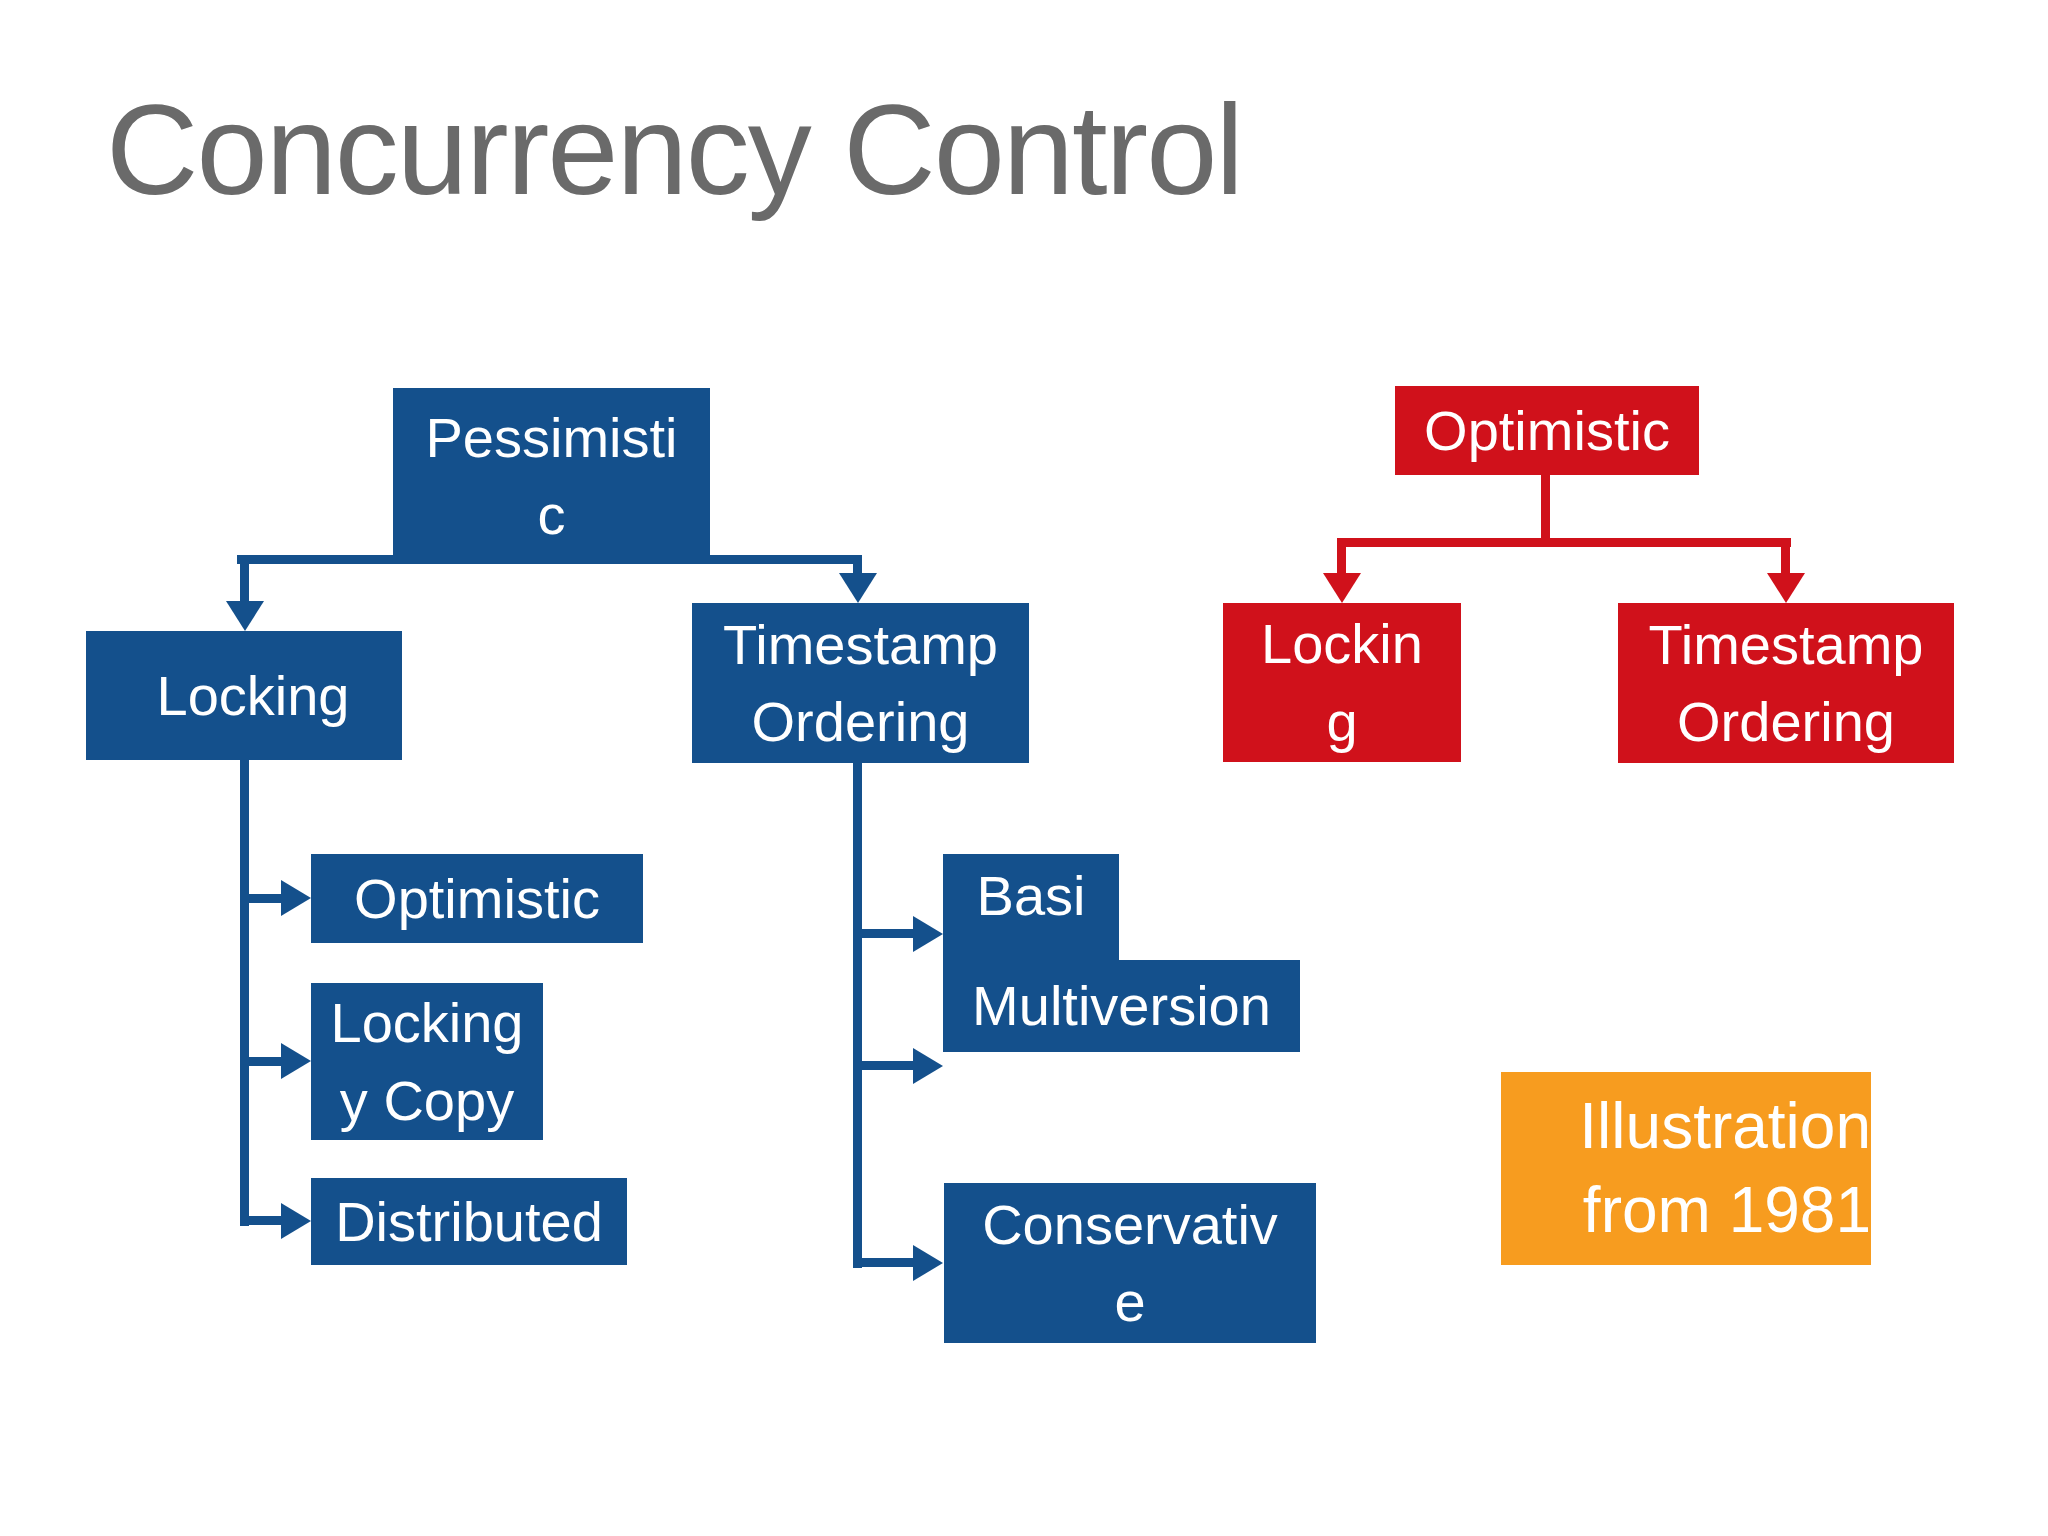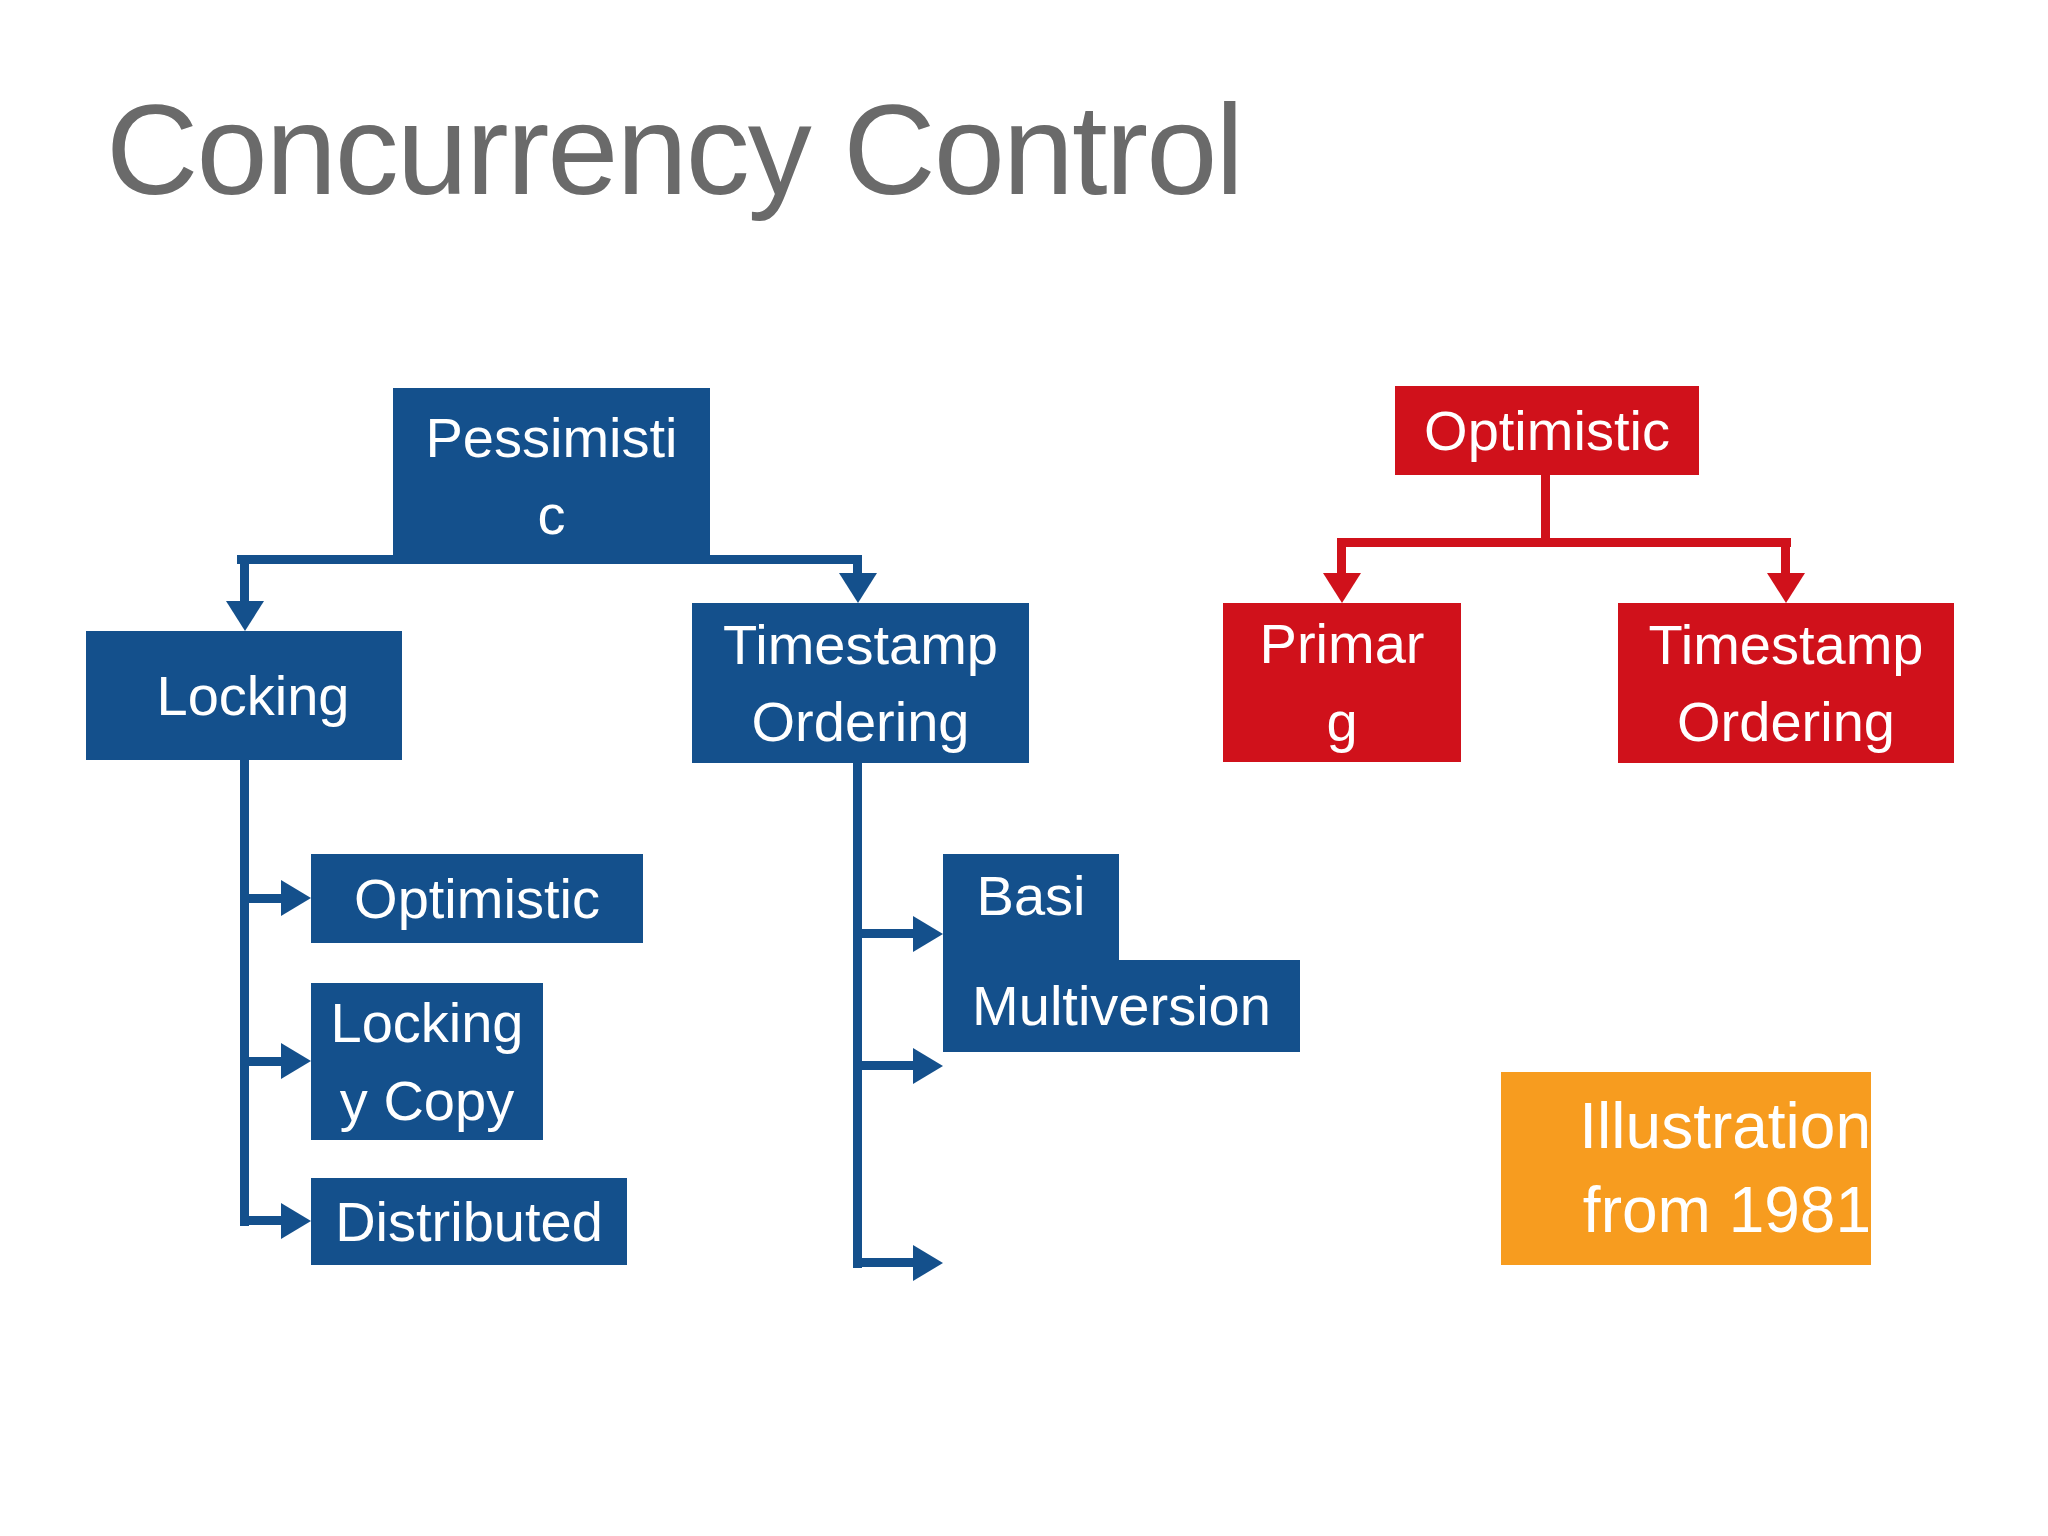--- a/index.html
+++ b/index.html
@@ -114,27 +114,31 @@
 
   <div class="node blue" style="left:943px;top:854px;width:176px;height:161px">
     <span class="ln">Basi</span>
     <span class="ln">c</span>
   </div>
 
   <div class="node blue" style="left:943px;top:960px;width:357px;height:92px">
     <span class="ln">Multiversion</span>
   </div>
 
+  <div class="node blue" style="left:944px;top:1183px;width:372px;height:160px">
+    <span class="ln">Conservativ</span>
+    <span class="ln">e</span>
+  </div>
 
   <div class="node redbox" style="left:1395px;top:386px;width:304px;height:89px">
     <span class="ln">Optimistic</span>
   </div>
 
   <div class="node redbox" style="left:1223px;top:603px;width:238px;height:159px">
-    <span class="ln">Primar</span>
+    <span class="ln">Lockin</span>
     <span class="ln">g</span>
   </div>
 
   <div class="node redbox" style="left:1618px;top:603px;width:336px;height:160px">
     <span class="ln">Timestamp</span>
     <span class="ln">Ordering</span>
   </div>
 
   <div class="note" style="left:1501px;top:1072px;width:370px;height:193px">
     <span class="ln">Illustration</span>

